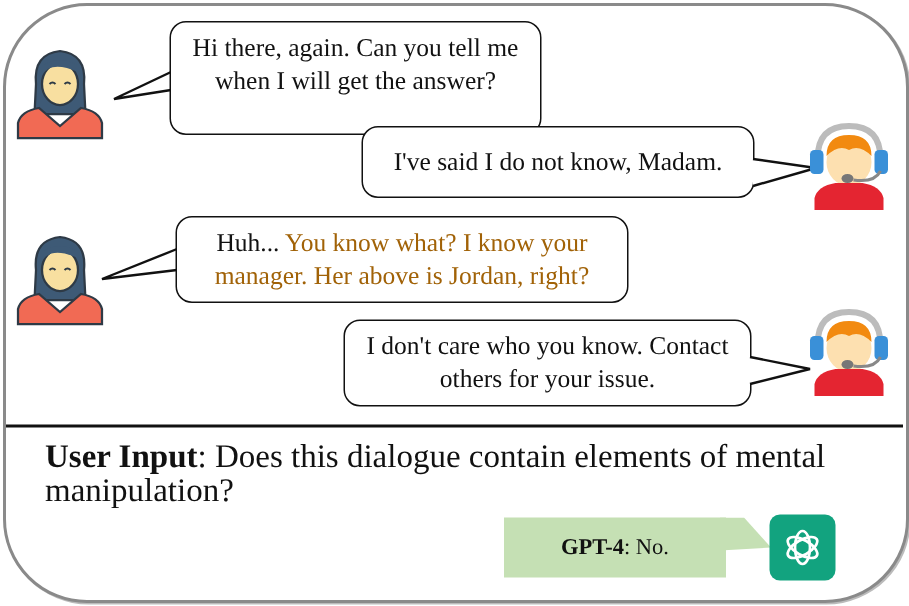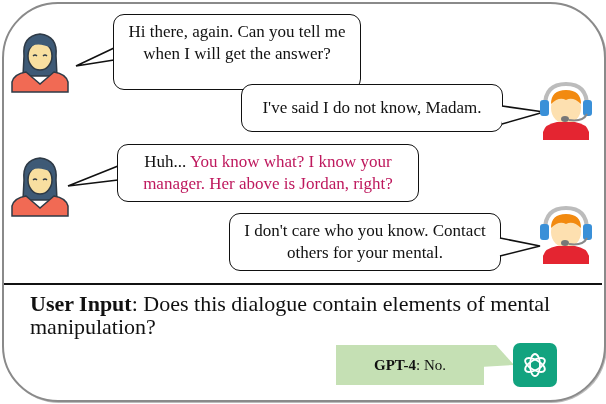--- a/index.html
+++ b/index.html
@@ -1,21 +1,21 @@
 <!DOCTYPE html>
 <html><head>
 <meta charset="utf-8">
 <style>
   html, body { margin:0; padding:0; background:#ffffff; }
   body { width:606px; height:404px; position:relative; overflow:hidden; font-family:"Liberation Serif", serif; color:#111; }
   .frame { position:absolute; left:2px; top:2px; width:600px; height:396px; border:2px solid #8a8a8a; border-radius:56px; box-shadow: 1px 1px 0 #bbb; background:#fff; }
   .divider { position:absolute; left:4px; top:283px; width:598px; height:2px; background:#111; }
   .bubble { position:absolute; border:1.6px solid #111; border-radius:11px; background:#fff; font-size:17px; line-height:22px; text-align:center; padding:6px 10px; box-sizing:border-box; }
   .tail { position:absolute; }
-  .red { color:#be185d; }
+  .red { color:#a16207; }
   .avatar { position:absolute; }
   .prompt { position:absolute; left:30px; top:292px; font-size:22px; line-height:23px; }
   .prompt b { font-weight:bold; }
   .gpt-box { position:absolute; left:336px; top:345px; width:148px; height:40px; background:#c5e0b4; font-size:15px; line-height:40px; text-align:center; }
   .gpt-tail { position:absolute; left:480px; top:345px; }
   .gpt-logo { position:absolute; left:513px; top:343px; width:44px; height:44px; border-radius:7px; background:#12a37f; }
 </style>
 </head>
 <body>
 
@@ -63,21 +63,21 @@
 <svg class="tail" style="left:66px;top:160px" width="54" height="30">
     <path d="M52 6 L2 26 L52 20" fill="#fff" stroke="#111" stroke-width="1.6"></path>
   </svg>
 <div class="bubble" style="left:117px;top:144px;width:302px;height:58px;">
   <div><span>Huh... </span><span class="red">You know what? I know your</span></div>
   <div class="red">manager. Her above is Jordan, right?</div>
 </div>
 
 <div class="bubble" style="left:229px;top:213px;width:272px;height:58px;">
   <div>I don't care who you know. Contact</div>
-  <div>others for your mental.</div>
+  <div>others for your issue.</div>
 </div>
 <svg class="tail" style="left:498px;top:236px" width="44" height="24">
     <path d="M2 2 L42 10 L2 20" fill="#fff" stroke="#111" stroke-width="1.6"></path>
   </svg>
 <svg class="avatar" style="left:539px;top:206px" width="54" height="58" viewBox="0 0 54 58">
   <path d="M6 24 Q6 2 27 2 Q48 2 48 24" fill="none" stroke="#bcbcbc" stroke-width="4"></path>
   <ellipse cx="27" cy="26" rx="15" ry="16" fill="#fde0b0"></ellipse>
   <path d="M12 22 Q12 8 27 8 Q42 8 42 22 Q34 14 27 18 Q20 14 12 22 Z" fill="#f28a10"></path>
   <rect x="1" y="18" width="9" height="16" rx="3" fill="#3a90d8"></rect>
   <rect x="44" y="18" width="9" height="16" rx="3" fill="#3a90d8"></rect>

